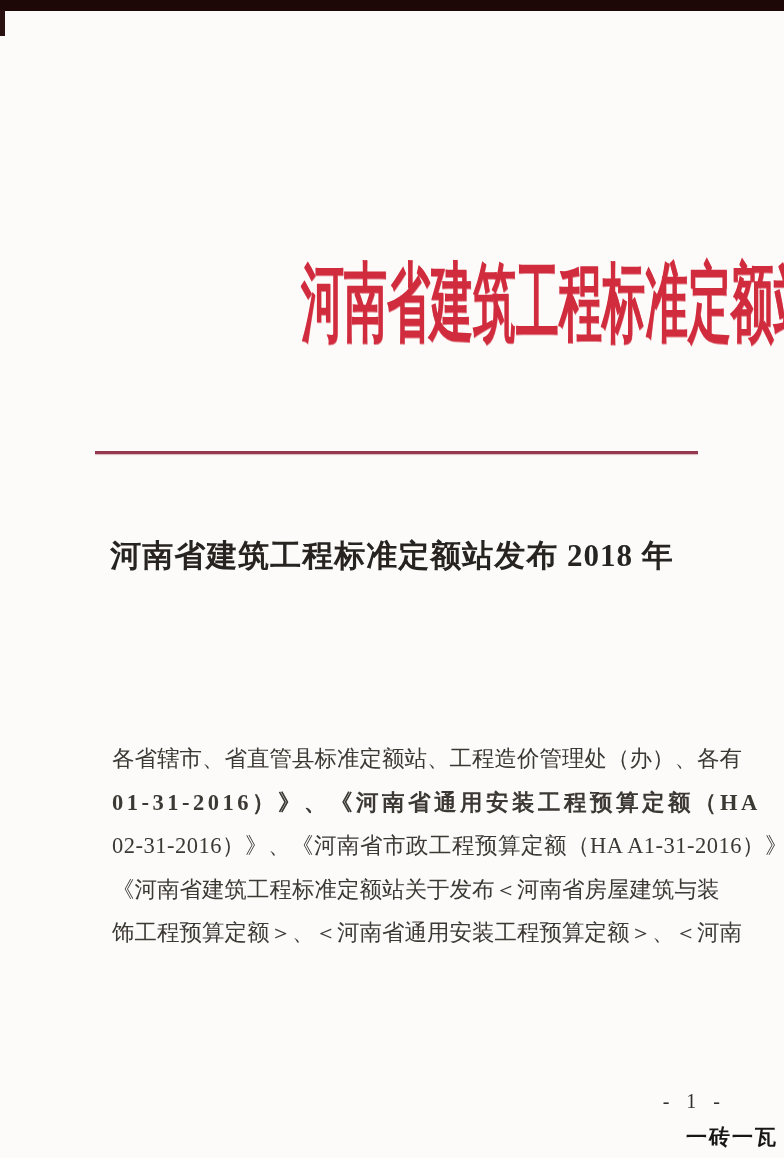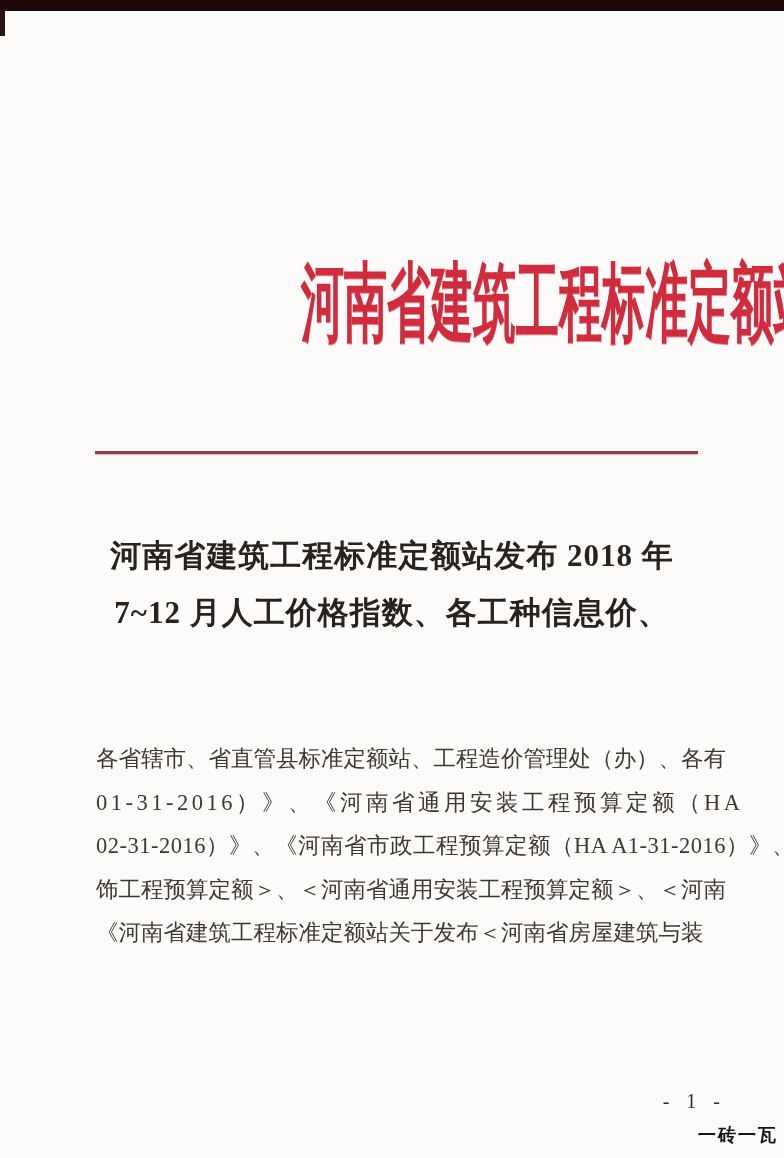--- a/index.html
+++ b/index.html
@@ -69,46 +69,46 @@
     width: 100%;
     text-align: center;
     font-weight: bold;
     font-size: 31px;
     line-height: 57px;
     color: #272320;
     letter-spacing: 1px;
   }
   .body-text {
     position: absolute;
-    left: 96px; top: 737px;
+    left: 112px; top: 737px;
     width: 610px;
     font-size: 22.5px;
     line-height: 43.5px;
     color: #3c3834;
   }
   .body-text p {
     margin: 0;
     white-space: nowrap;
   }
   .ln-indent { text-indent: 44px; }
   .ls-4 { letter-spacing: 4px; }
-  .ls-35 { letter-spacing: 3.5px; }
+  .ls-35 { letter-spacing: 3.5px; font-weight: bold; }
   .ls-05 { letter-spacing: 0.5px; }
   .ls-25 { letter-spacing: 2.5px; }
   .page-number {
     position: absolute;
     top: 1090px; right: 58px;
     font-size: 20px;
     letter-spacing: 6px;
     color: #33302c;
   }
   .watermark {
     position: absolute;
     top: 1123px; right: 6px;
-    font-size: 18px;
+    font-size: 21px;
     font-weight: bold;
     letter-spacing: 2px;
     color: #181614;
   }
 </style>
 </head>
 <body>
 
 <div class="page">
 
@@ -117,28 +117,27 @@
 
   <div class="letterhead">
     <span class="letterhead-inner" style="color: rgb(209, 44, 62);">河南省建筑工程标准定额站文件</span>
   </div>
 
 
   <div class="red-rule" style="background: rgb(150, 57, 79);"></div>
 
   <div class="notice-title">
     <div>河南省建筑工程标准定额站发布 2018 年</div>
-    <div>7~12 月人工价格指数、各工种信息价、</div>
   </div>
 
   <div class="body-text">
     <p>各省辖市、省直管县标准定额站、工程造价管理处（办）、各有</p>
     <p class="ls-35">01-31-2016）》、《河南省通用安装工程预算定额（HA</p>
     <p class="ls-05">02-31-2016）》、《河南省市政工程预算定额（HA A1-31-2016）》、</p>
+    <p>《河南省建筑工程标准定额站关于发布＜河南省房屋建筑与装</p>
     <p>饰工程预算定额＞、＜河南省通用安装工程预算定额＞、＜河南</p>
-    <p>《河南省建筑工程标准定额站关于发布＜河南省房屋建筑与装</p>
   </div>
 
   <div class="page-number">- 1 -</div>
 
   <div class="watermark">一砖一瓦</div>
 
 </div>
 
 </body></html>

